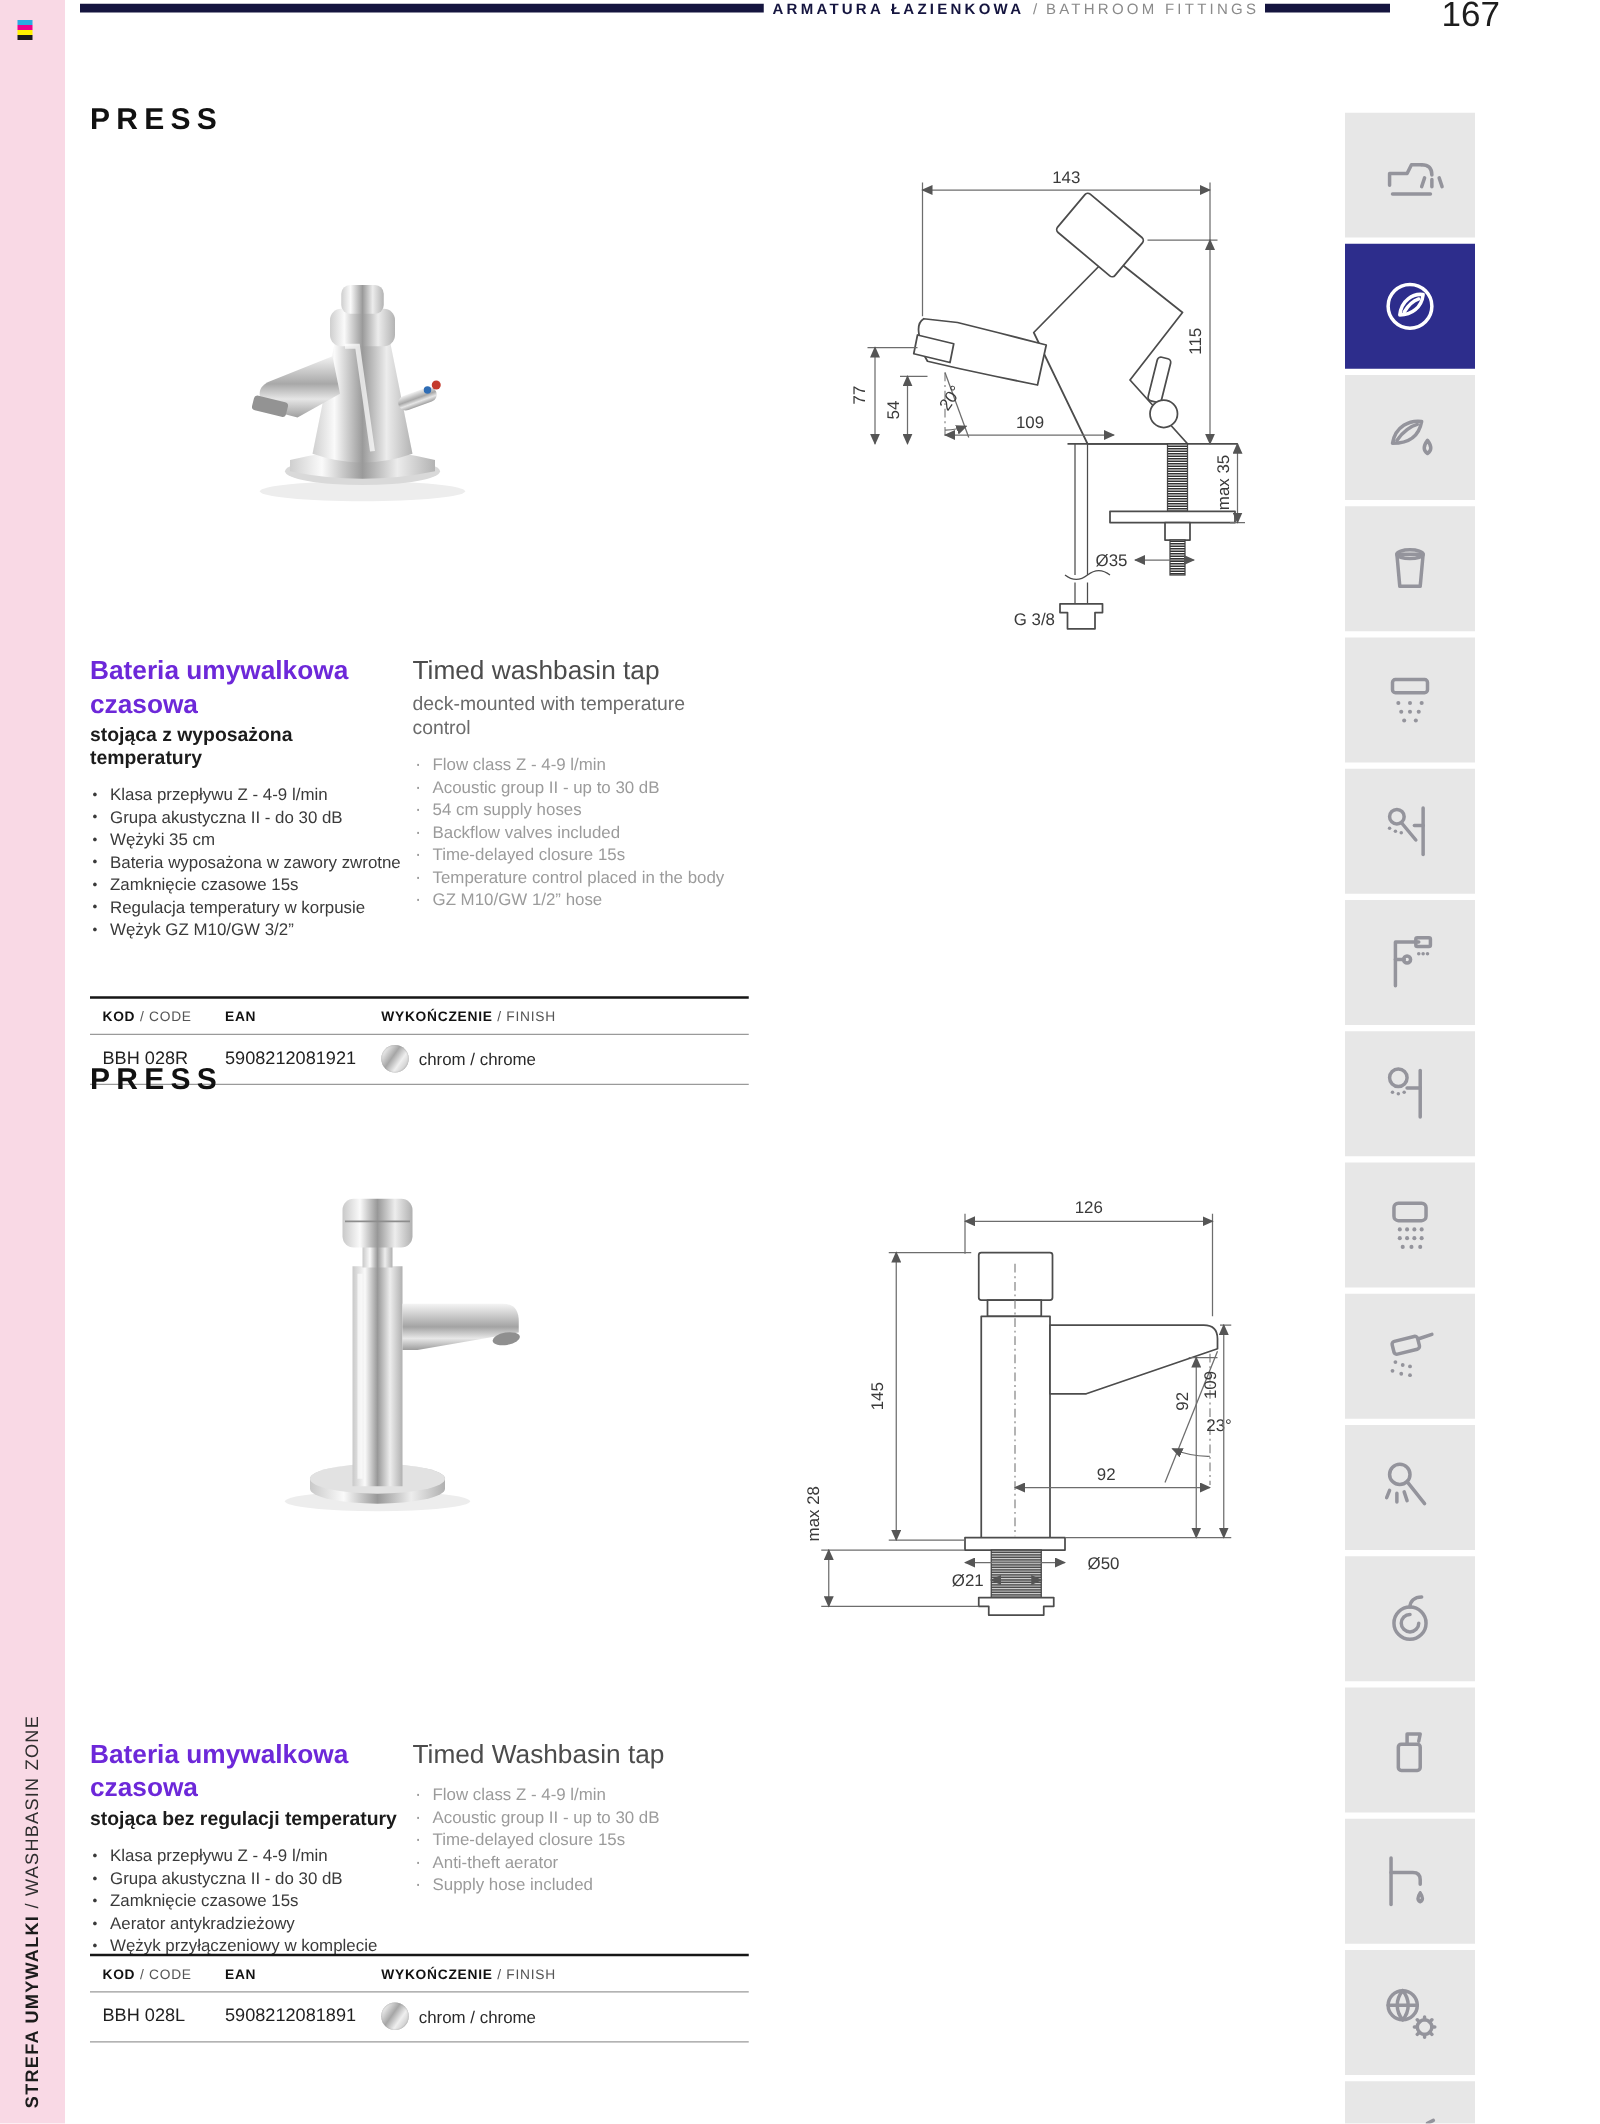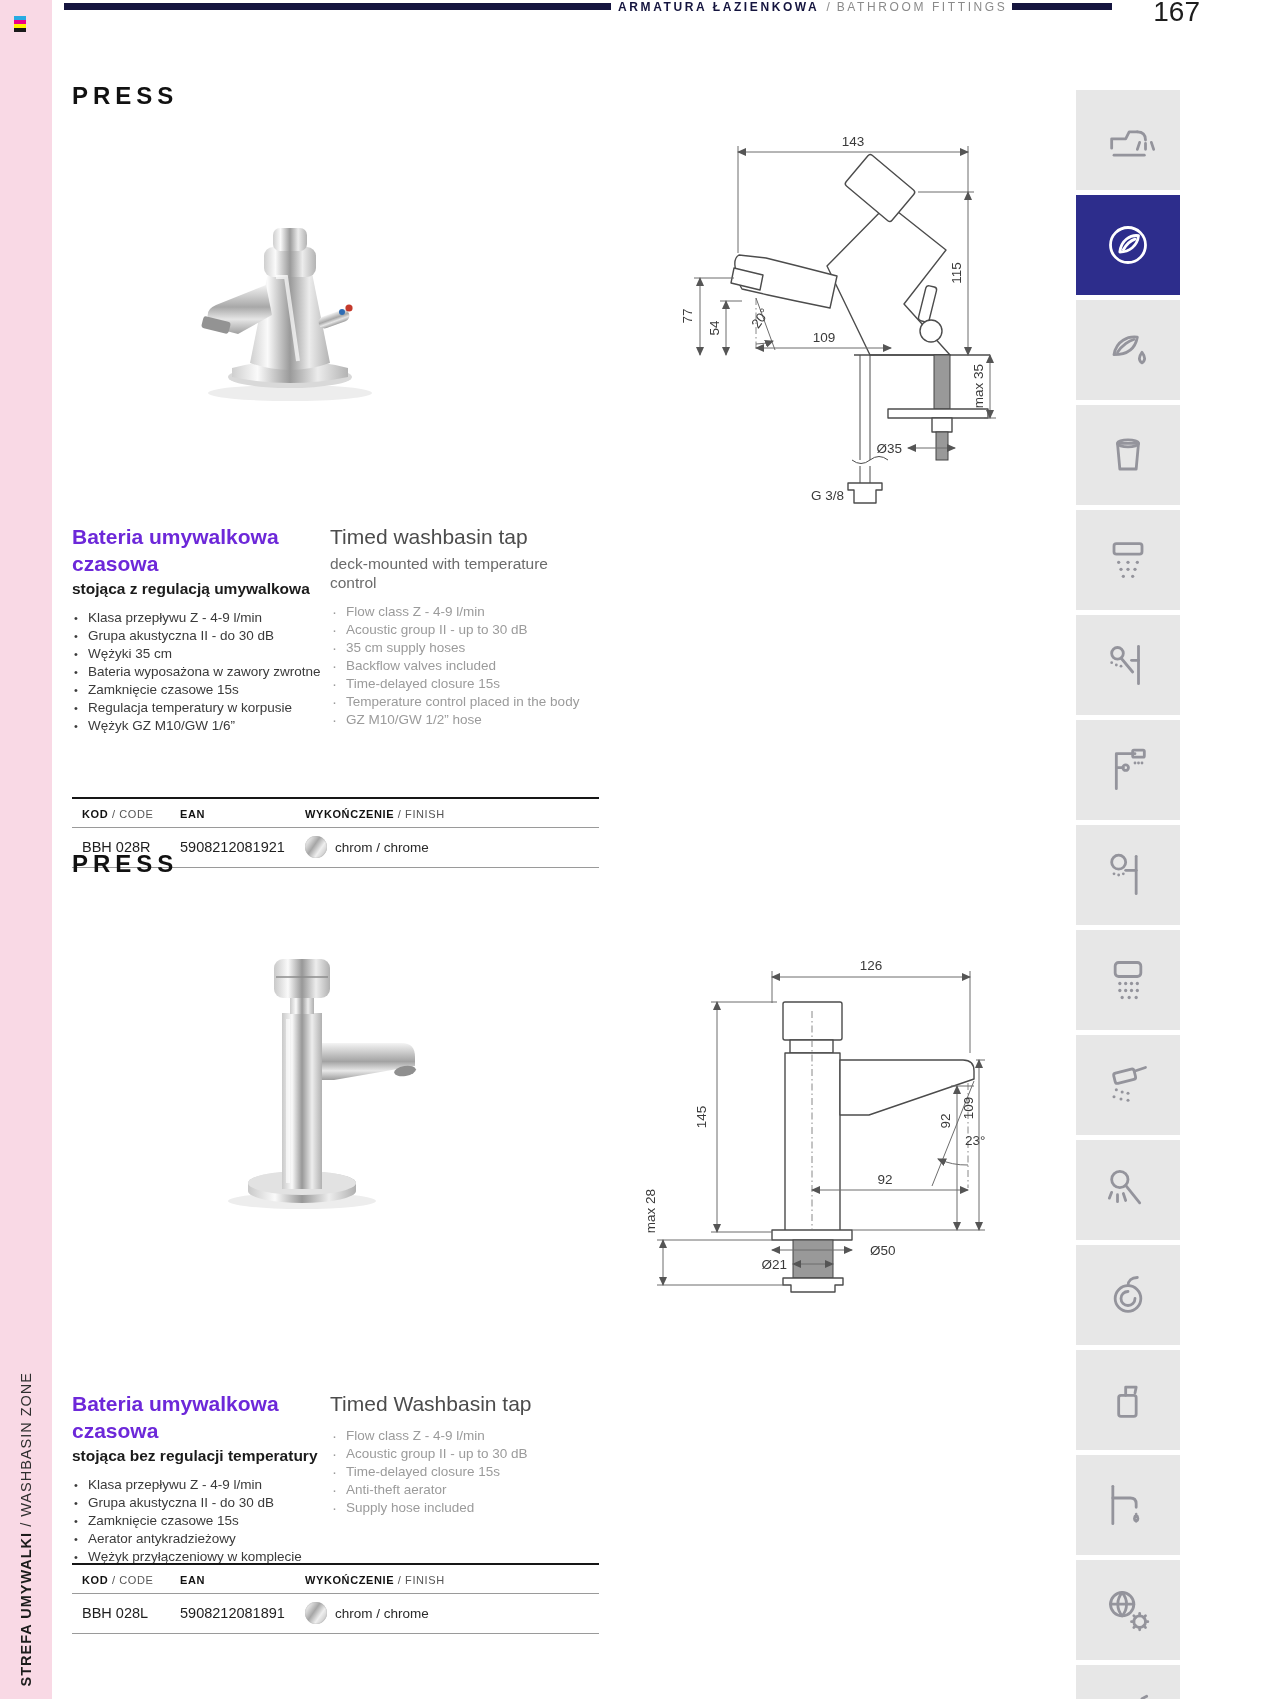--- a/index.html
+++ b/index.html
@@ -183,38 +183,38 @@
     <line x1="346" y1="310" x2="358" y2="310"></line>
     <line x1="352" y1="247" x2="352" y2="310" marker-start="url(#m1)" marker-end="url(#m1)"></line>
     <text transform="rotate(-90 345 278)" x="345" y="278" text-anchor="middle">max 35</text>
     <line x1="270" y1="340" x2="317" y2="340" marker-start="url(#m1)" marker-end="url(#m1)"></line>
     <text x="264" y="345" text-anchor="end">Ø35</text>
     <text x="206" y="392" text-anchor="end">G 3/8</text>
   </svg>
 
   <div class="pcol abs" style="left:72px;top:523px;">
     <h3><span>Bateria umywalkowa</span><br><span>czasowa</span></h3>
-    <div class="sub">stojąca z regulacją umywalkowa</div>
+    <div class="sub">stojąca z wyposażona temperatury</div>
     <ul class="blist">
       <li>Klasa przepływu Z - 4-9 l/min</li>
       <li>Grupa akustyczna II - do 30 dB</li>
       <li>Wężyki 35 cm</li>
       <li>Bateria wyposażona w zawory zwrotne</li>
       <li>Zamknięcie czasowe 15s</li>
       <li>Regulacja temperatury w korpusie</li>
-      <li>Wężyk GZ M10/GW 1/6”</li>
+      <li>Wężyk GZ M10/GW 3/2”</li>
     </ul>
   </div>
   <div class="ecol abs" style="left:330px;top:524px;">
     <h3>Timed washbasin tap</h3>
     <div class="sub" style="width:220px;">deck-mounted with temperature control</div>
     <ul class="blist">
       <li>Flow class Z - 4-9 l/min</li>
       <li>Acoustic group II - up to 30 dB</li>
-      <li>35 cm supply hoses</li>
+      <li>54 cm supply hoses</li>
       <li>Backflow valves included</li>
       <li>Time-delayed closure 15s</li>
       <li>Temperature control placed in the body</li>
       <li>GZ M10/GW 1/2” hose</li>
     </ul>
   </div>
 
   <div class="ptable abs" style="left:72px;top:797px;">
     <div class="trow thead">
       <div><b>KOD</b><span> / CODE</span></div>

